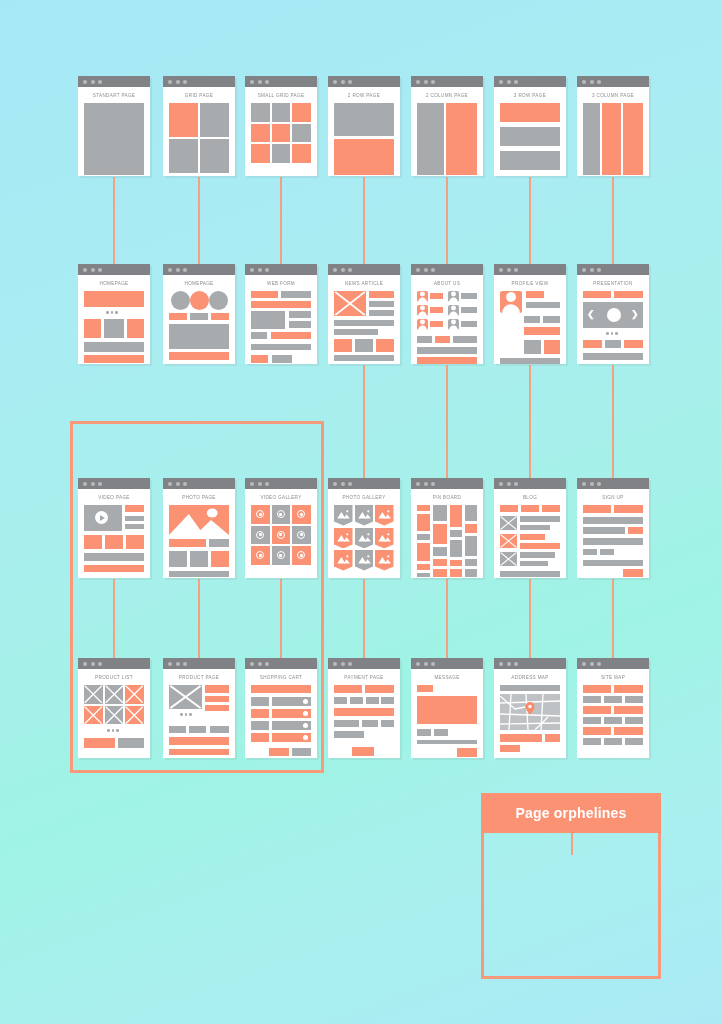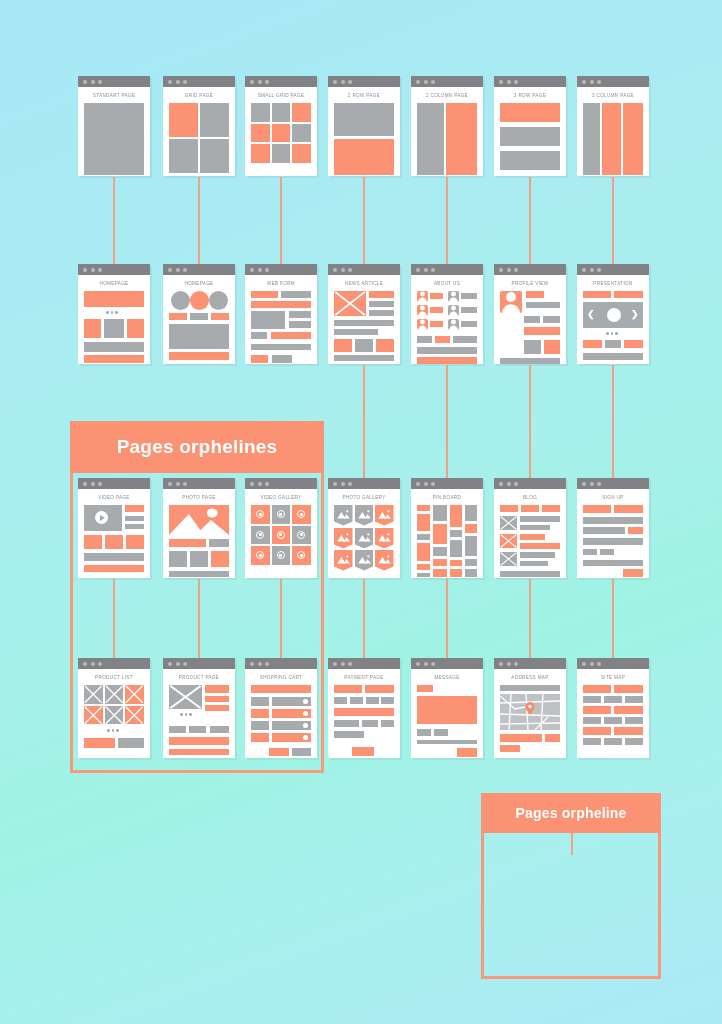--- a/index.html
+++ b/index.html
@@ -89,26 +89,23 @@
   .stat-body { display: flex; flex-direction: column; align-items: center; justify-content: center; }
   .stat-title { font-size: 8px; color: #808285; letter-spacing: 1.1px; margin-bottom: 9px; }
   .stat-circle { width: 30px; height: 30px; border-radius: 50%; background: #fa8a68; display: flex; align-items: center; justify-content: center; }
   .stat-circle svg { width: 26px; height: 18px; display: block; }
 </style>
 </head>
 <body>
 
 <div id="stage">
     <div class="group-box" style="left:70px;top:421px;width:254px;height:352px;"></div>
-    <div class="group-banner" style="left:70px;top:421px;width:254px;height:52px;font-size:19px;">
-      <span>Pages orphelines</span>
-    </div>
     <div class="group-box" style="left:481px;top:793px;width:180px;height:186px;"></div>
     <div class="group-banner" style="left:481px;top:793px;width:180px;height:40px;font-size:14px;">
-      <span>Pages orpheline</span>
+      <span>Page orphelines</span>
     </div>
     <div class="conn" style="left:113px;top:177px;width:2px;height:87px;"></div>
     <div class="conn" style="left:198px;top:177px;width:2px;height:87px;"></div>
     <div class="conn" style="left:280px;top:177px;width:2px;height:87px;"></div>
     <div class="conn" style="left:363px;top:177px;width:2px;height:87px;"></div>
     <div class="conn" style="left:446px;top:177px;width:2px;height:87px;"></div>
     <div class="conn" style="left:529px;top:177px;width:2px;height:87px;"></div>
     <div class="conn" style="left:612px;top:177px;width:2px;height:87px;"></div>
     <div class="conn" style="left:363px;top:365px;width:2px;height:113px;"></div>
     <div class="conn" style="left:446px;top:365px;width:2px;height:113px;"></div>

